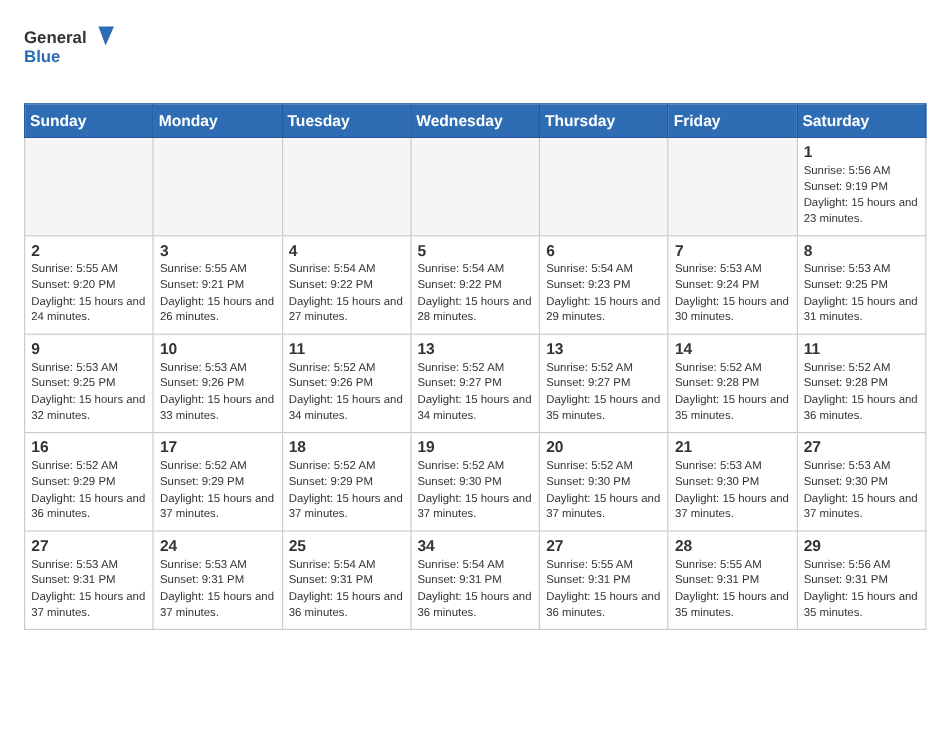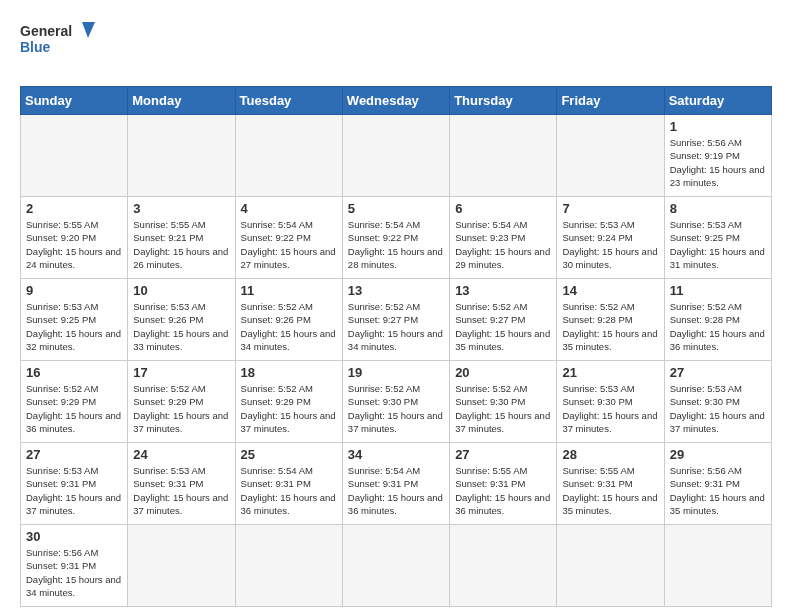--- a/index.html
+++ b/index.html
@@ -320,29 +320,14 @@
 and 35 minutes.</div>
         </td>
         <td>
           <span class="day-number">29</span>
           <div class="day-info">Sunrise: 5:56 AM
 Sunset: 9:31 PM
 Daylight: 15 hours
 and 35 minutes.</div>
         </td>
       </tr>
-      <tr class="week-row">
-        <td>
-          <span class="day-number">30</span>
-          <div class="day-info">Sunrise: 5:56 AM
-Sunset: 9:31 PM
-Daylight: 15 hours
-and 34 minutes.</div>
-        </td>
-        <td class="empty"></td>
-        <td class="empty"></td>
-        <td class="empty"></td>
-        <td class="empty"></td>
-        <td class="empty"></td>
-        <td class="empty"></td>
-      </tr>
     </tbody>
 </table>
 
 </body></html>

